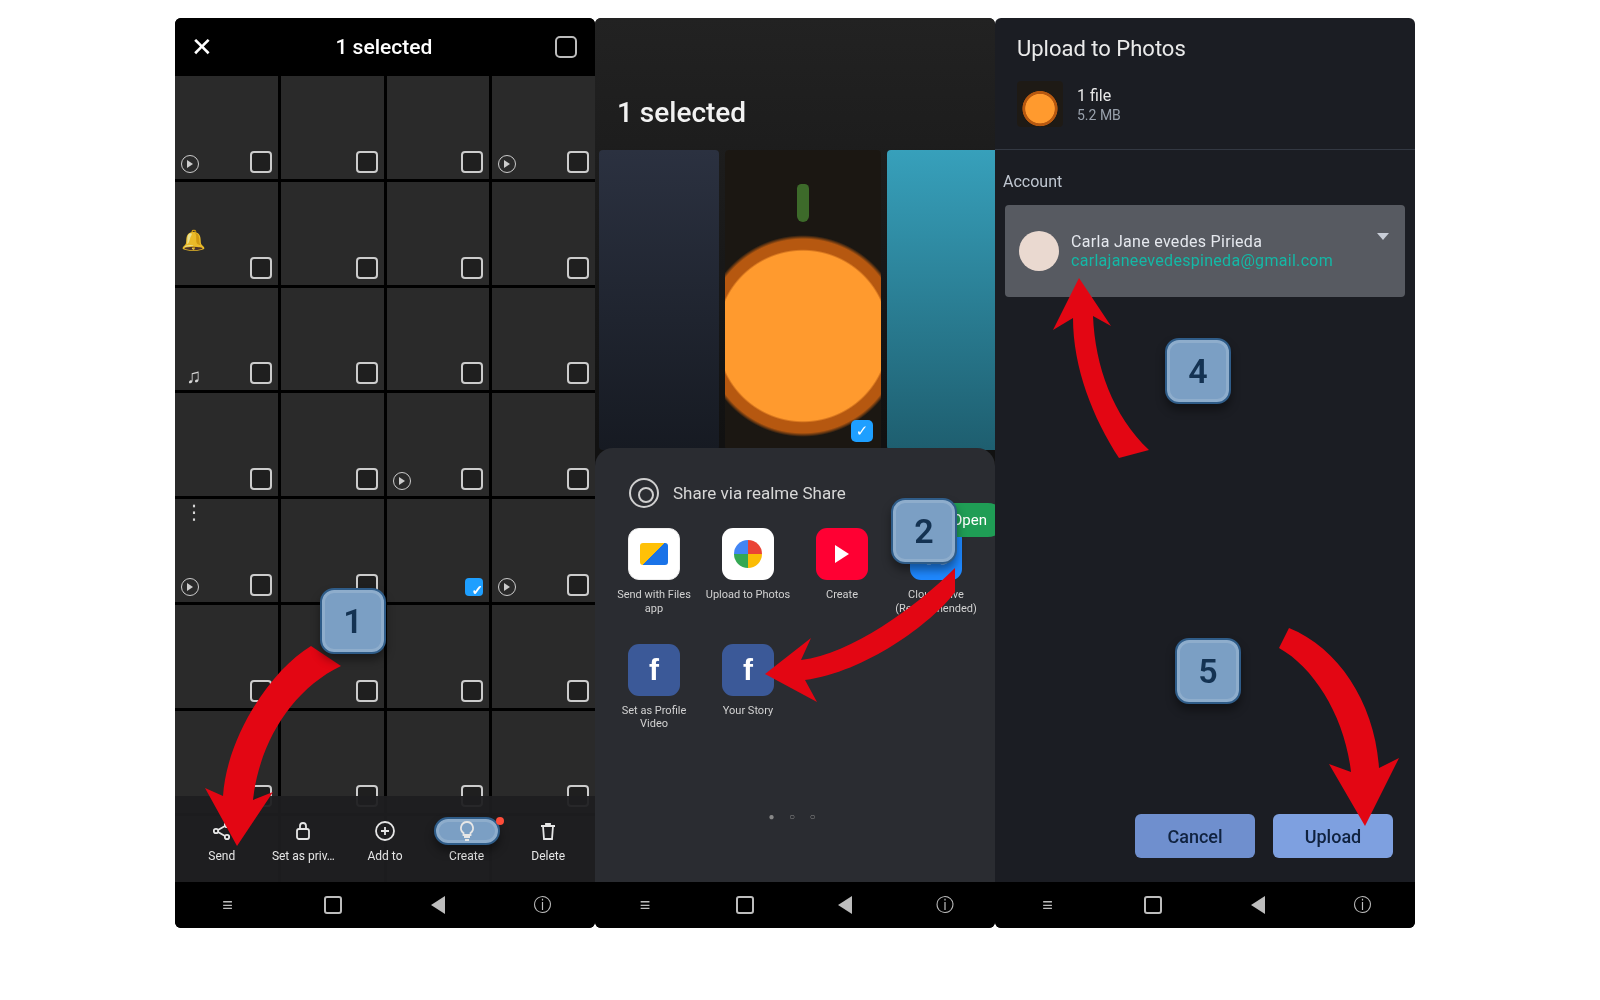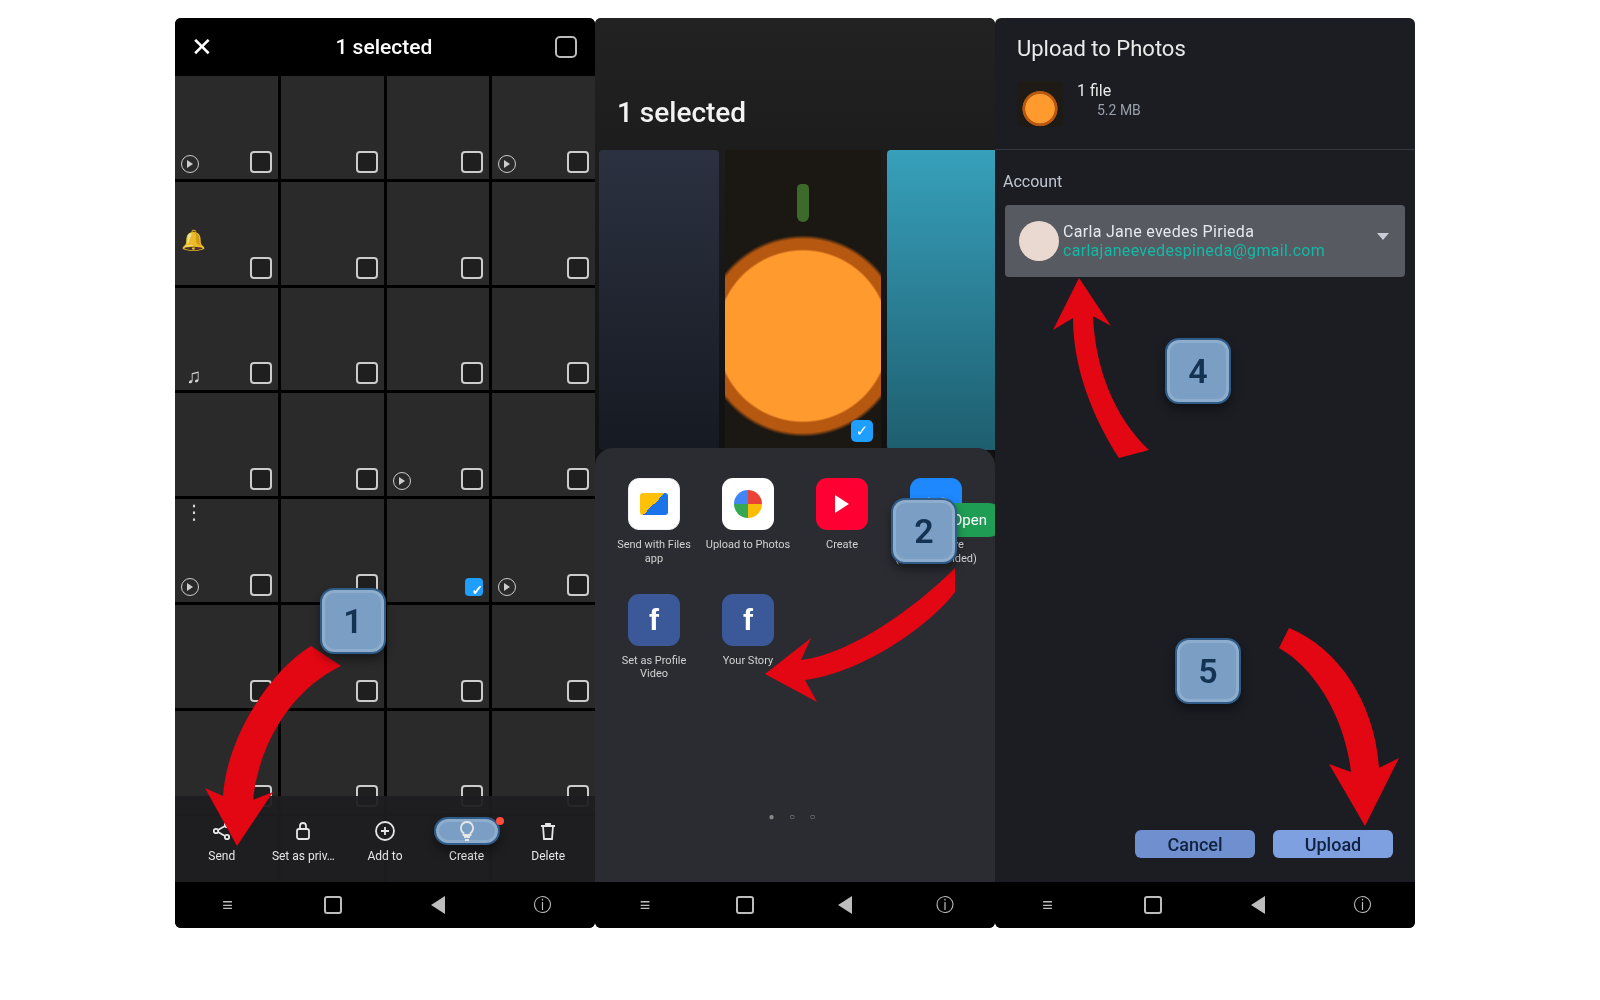--- a/index.html
+++ b/index.html
@@ -189,47 +189,47 @@
   .tile.mail::before{content:"✉";font-size:26px;}
   .tile.fb{background:#3b5998;}
   .tile.fb::before{content:"f";font-size:30px;font-family:Arial;}
   .p2 .dots{ position:absolute; left:0; right:0; bottom:60px; text-align:center; color:#888; letter-spacing:6px; font-size:10px;}
 
   
   .p3 .hdr{
     padding: 18px 22px 16px; font-size:22px; color:#eaeaea; font-weight:400;
   }
   .p3 .fileinfo{
-    display:flex; gap:14px; align-items:flex-start; padding: 4px 22px 18px;
+    display:flex; gap:14px; align-items:center; padding: 4px 22px 18px;
   }
   .p3 .fileinfo .thm{ width:46px;height:46px;border-radius:4px;
     background: radial-gradient(circle at 50% 60%, #ff9a2e 0 40%, #b65810 42% 48%, #1e1a15 50%);}
   .p3 .fileinfo .meta{ display:flex;flex-direction:column;gap:2px;}
   .p3 .fileinfo .l1{ color:#e8e8e8; font-size:16px;}
-  .p3 .fileinfo .l2{ color:#99a1ac; font-size:14px;margin-left:20px;}
+  .p3 .fileinfo .l2{ color:#99a1ac; font-size:14px;}
   .p3 .divider{ height:1px;background:#333842;margin: 4px 0 12px;}
   .p3 .sect{ padding:10px 8px 6px; color:#bfc6d0; font-size:16px;}
   .p3 .acct{
-    margin: 8px 10px 0; height:72px;
+    margin: 8px 10px 0; height:92px;
     background: rgba(200,205,215,.35);
     border-radius:4px;
-    display:flex; align-items:center; gap:4px; padding:8px 14px;
+    display:flex; align-items:center; gap:12px; padding:8px 14px;
     position:relative;
   }
   .p3 .acct .av{ width:40px;height:40px;border-radius:50%;background:#ead9d0;}
   .p3 .acct .ln1{ color:#e5e8ee; font-size:16px; letter-spacing:.3px; filter:blur(.3px);}
   .p3 .acct .ln2{ color:#14b8a6; font-size:16px; letter-spacing:.3px; filter:blur(.6px);}
   .p3 .acct .chev{ position:absolute; right:16px; top:28px; width:0;height:0;
     border-left:6px solid transparent;border-right:6px solid transparent;border-top:7px solid #c8cdd7;}
   .p3 .actions{
     position:absolute; right:22px; bottom:70px;
     display:flex; gap:18px;
   }
   .p3 .actions .btn{
-    min-width:120px; height:28px; border-radius:6px;
+    min-width:120px; height:44px; border-radius:6px;
     background:#6f8fce; color:#10223f; font-size:18px; font-weight:500;
     display:flex;align-items:center;justify-content:center;
   }
   .p3 .actions .btn.primary{ background:#7ea0e0; }
 
   
   .badge{
     position:absolute; width:66px;height:66px;
     background:#7b9fc4; border:2px solid #2f5c88; border-radius:14px;
     box-shadow: 0 6px 10px rgba(0,0,0,.4), inset 0 0 0 3px rgba(255,255,255,.15);
@@ -388,20 +388,24 @@
       <div class="row">
         <div class="tall a"></div>
         <div class="tall b">
             <div class="chk">✓</div>
           </div>
         <div class="tall c"></div>
       </div>
     </div>
 
     <div class="sheet">
+      <div class="sharevia">
+        <div class="cast"></div>
+        <span>Share via realme Share</span>
+      </div>
       <div class="pill"><span>Open</span></div>
 
       <div class="apps">
         <div class="app">
             <div class="tile files"></div>
             <span>Send with Files app</span>
           </div>
         <div class="app">
             <div class="tile photos"></div>
             <span>Upload to Photos</span>

